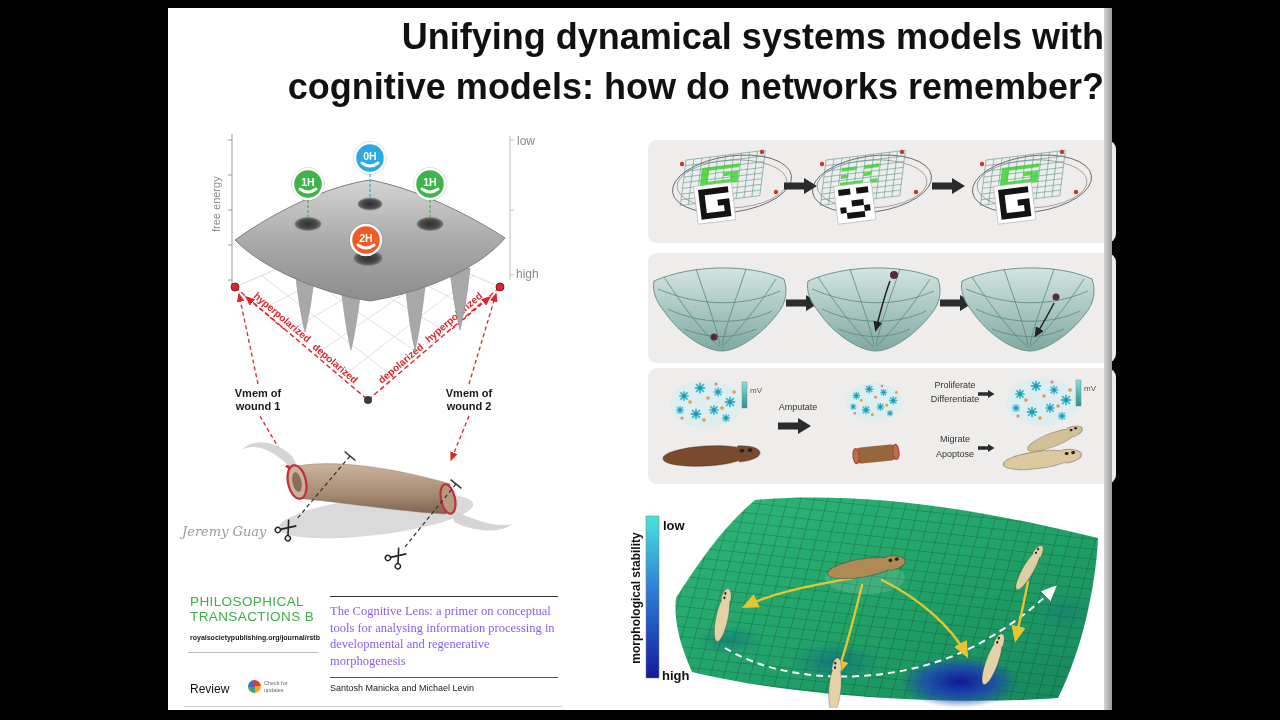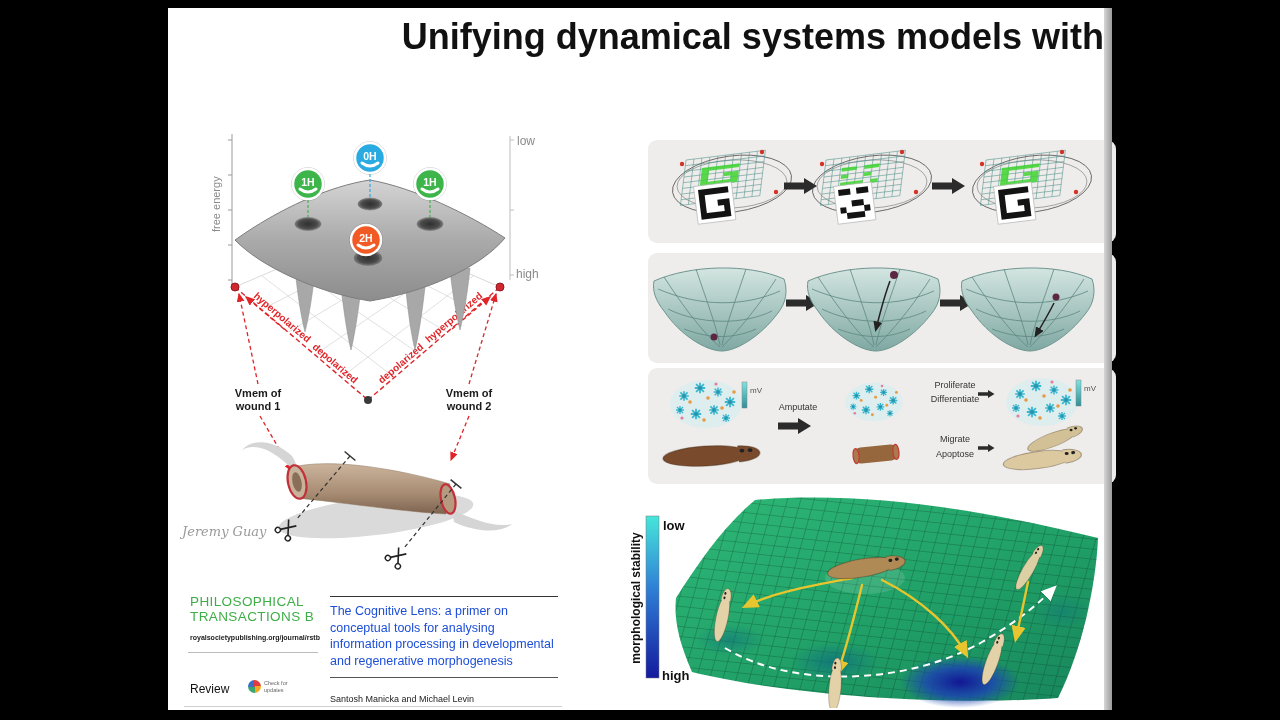--- a/index.html
+++ b/index.html
@@ -15,22 +15,22 @@
   .journal{position:absolute;left:16px;top:580px;width:378px;height:118px;border-bottom:1px solid #cfcfcf;}
   .j-brand{position:absolute;left:6px;top:6px;color:#3fae49;font-weight:normal;font-size:13.5px;line-height:15px;letter-spacing:.4px;}
   .j-url{position:absolute;left:6px;top:46px;font-size:7px;font-weight:bold;color:#222;}
   .j-rule{position:absolute;left:4px;top:64px;width:130px;height:1px;background:#bbb;}
   .j-review{position:absolute;left:6px;top:94px;font-size:12px;color:#111;}
   .j-check{position:absolute;left:64px;top:92px;display:flex;align-items:center;gap:3px;}
   .j-check-circle{width:13px;height:13px;border-radius:50%;
       background:conic-gradient(#e23b3b 0 25%,#f5a623 25% 50%,#3aa76d 50% 75%,#3a6fc4 75% 100%);}
   .j-check-label{font-size:5.5px;color:#666;width:34px;line-height:1.15;}
   .j-right{position:absolute;left:146px;top:8px;width:228px;border-top:1.5px solid #333;}
-  .j-article{color:#1d4ed8;font-size:12.5px;line-height:1.32;padding:6px 0 8px 0;}
-  .j-authors{border-top:1px solid #555;padding-top:16px;font-size:9px;color:#222;}
+  .j-article{color:#8b5cf6;font-size:12.5px;line-height:1.32;padding:6px 0 8px 0;font-family:Liberation Serif, serif;}
+  .j-authors{border-top:1px solid #555;padding-top:5px;font-size:9px;color:#222;}
   
   .rpanel{position:absolute;left:480px;width:468px;background:#efedeb;border-radius:9px;}
   .p1{top:132px;height:103px;}
   .p2{top:245px;height:110px;}
   .p3{top:360px;height:116px;}
   .morphfig{position:absolute;left:462px;top:482px;}
   
   text{font-family:"Liberation Sans",sans-serif;}
   .gray-label{fill:#8a8a8a;font-size:12px;}
   .axis-label{fill:#8a8a8a;font-size:11px;}
@@ -165,20 +165,21 @@
         <circle cx="-24" cy="14" r="1.6" fill="#e87a9a"></circle>
           <circle cx="10" cy="-20" r="1.6" fill="#e87a9a"></circle>
       </g>
     </defs>
   </svg>
 
   <div class="slide">
 
     <div class="title">
       <div>Unifying dynamical systems models with</div>
+      <div>cognitive models: how do networks remember?</div>
     </div>
 
     <svg class="leftfig" width="400" height="450" viewBox="0 0 400 450">
 
       <g>
         <line x1="52" y1="14" x2="52" y2="166" stroke="#9a9a9a" stroke-width="1"></line>
         <path d="M48,20H52M48,55H52M48,90H52M48,125H52M48,160H52" stroke="#9a9a9a" stroke-width="1"></path>
         <text class="axis-label" transform="translate(40,112) rotate(-90)">free energy</text>
         <line x1="330" y1="16" x2="330" y2="160" stroke="#bdbdbd" stroke-width="1"></line>
         <path d="M330,20h4M330,90h4M330,155h4" stroke="#bdbdbd" stroke-width="1"></path>

